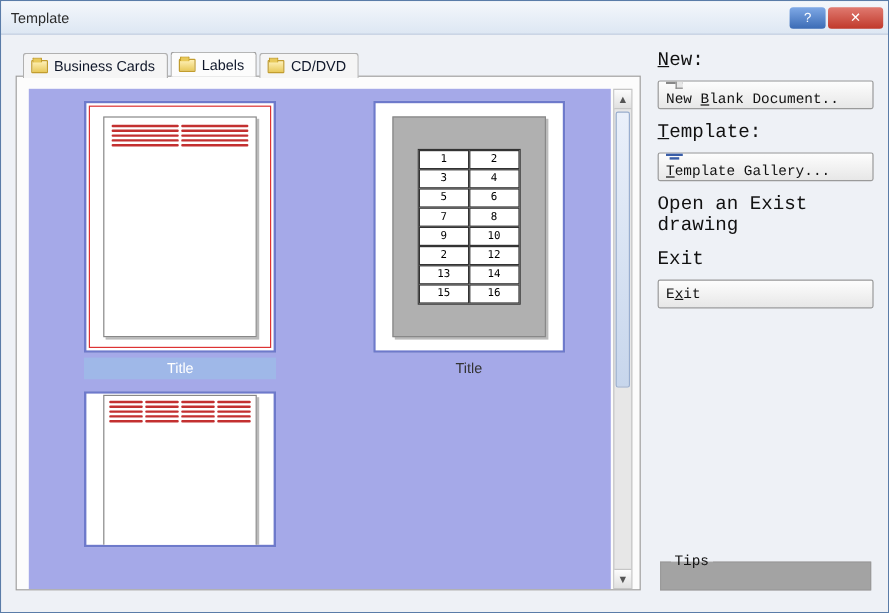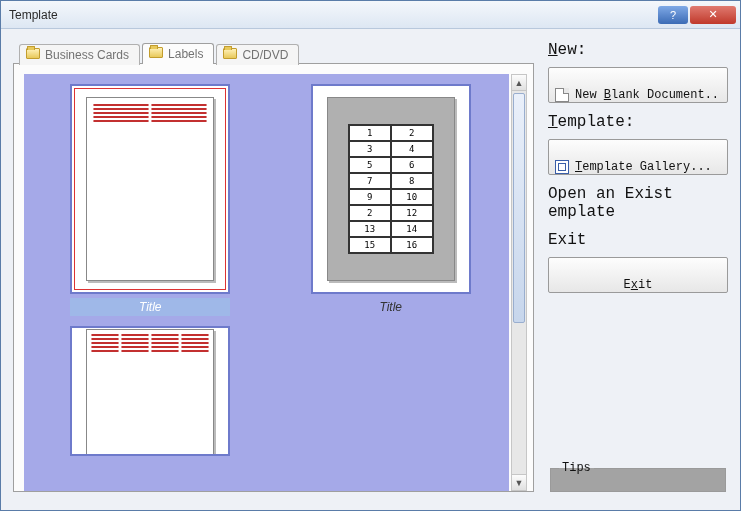--- a/index.html
+++ b/index.html
@@ -64,22 +64,23 @@
     z-index: 2;
   }
   .tab {
     background: #fff;
     border: 1px solid #b0b0b0;
     border-bottom: none;
     padding: 3px 10px 3px 6px;
     margin-right: 2px;
     border-radius: 3px 3px 0 0;
     display: flex;
+    align-items: center;
     gap: 5px;
-    color: #737373;
+    color: #0f172a;
     position: relative;
     top: 1px;
   }
   .tab.inactive { background: #f5f5f5; top: 2px; }
   .tab.active { background: #fcfcfc; border-color: #9f9f9f; }
   .folder-icon {
     width: 14px; height: 11px;
     background: linear-gradient(#fff1b8, #e8c95a);
     border: 1px solid #c29d2e;
     border-radius: 1px;
@@ -157,21 +158,20 @@
     content:"";
     position:absolute; inset:2px;
     border: 1px solid #d33;
     pointer-events:none;
   }
   .caption {
     width: 160px;
     text-align:center;
     padding: 2px 0;
     color:#333;
-    font-style:italic;
   }
   .caption.selected {
     background: #9fb8e8;
     color: #fff;
   }
 
   .page-preview {
     width: 128px; height: 184px;
     border: 1px solid #888;
     background: #fff;
@@ -196,32 +196,33 @@
   
   .mono-label {
     font-family: "Courier New", monospace;
     font-size: 16px;
     color: #111;
     margin-top: 2px;
   }
   .underline { text-decoration: underline; }
   .btn-long {
     width: 100%;
-    height: 36px;
+    height: 24px;
     background: linear-gradient(#fdfdfd, #e7e7e7);
     border: 1px solid #9a9a9a;
     border-radius: 2px;
     display:flex;
-    align-items:flex-end;
+    align-items:flex-start;
     padding: 0 6px;
     gap: 6px;
     font-family: "Courier New", monospace;
     font-size: 12px;
     color:#111;
     cursor: default;
+    flex-direction: column;
   }
   .btn-long.center { justify-content: center; }
   .ico-sm {
     width: 14px; height: 14px;
     display:flex; align-items:center; justify-content:center;
   }
   .ico-doc { background:#fff; border:1px solid #888; position:relative; }
   .ico-doc::after { content:""; position:absolute; top:-1px; right:-1px; width:5px; height:5px; background:#e7e7e7; border-left:1px solid #888; border-bottom:1px solid #888; }
   .ico-tmpl { border:1px solid #3a5ea8; background:#fff; position:relative; }
   .ico-tmpl::before { content:""; position:absolute; inset:2px; border:1px solid #3a5ea8; }
@@ -364,21 +365,21 @@
         <span class="ico-sm ico-doc"></span>
         <span>New <span class="underline">B</span>lank Document..</span>
       </div>
 
       <div class="mono-label"><span class="underline">T</span>emplate:</div>
       <div class="btn-long">
         <span class="ico-sm ico-tmpl"></span>
         <span><span class="underline">T</span>emplate Gallery...</span>
       </div>
 
-      <div class="mono-label">Open an Exist emplate</div>
+      <div class="mono-label">Open an Exist drawing</div>
 
       <div class="mono-label">Exit</div>
       <div class="btn-long center">
         <span>E<span class="underline">x</span>it</span>
       </div>
 
       <fieldset class="tips">
         <legend>Tips</legend>
       </fieldset>
     </div>

